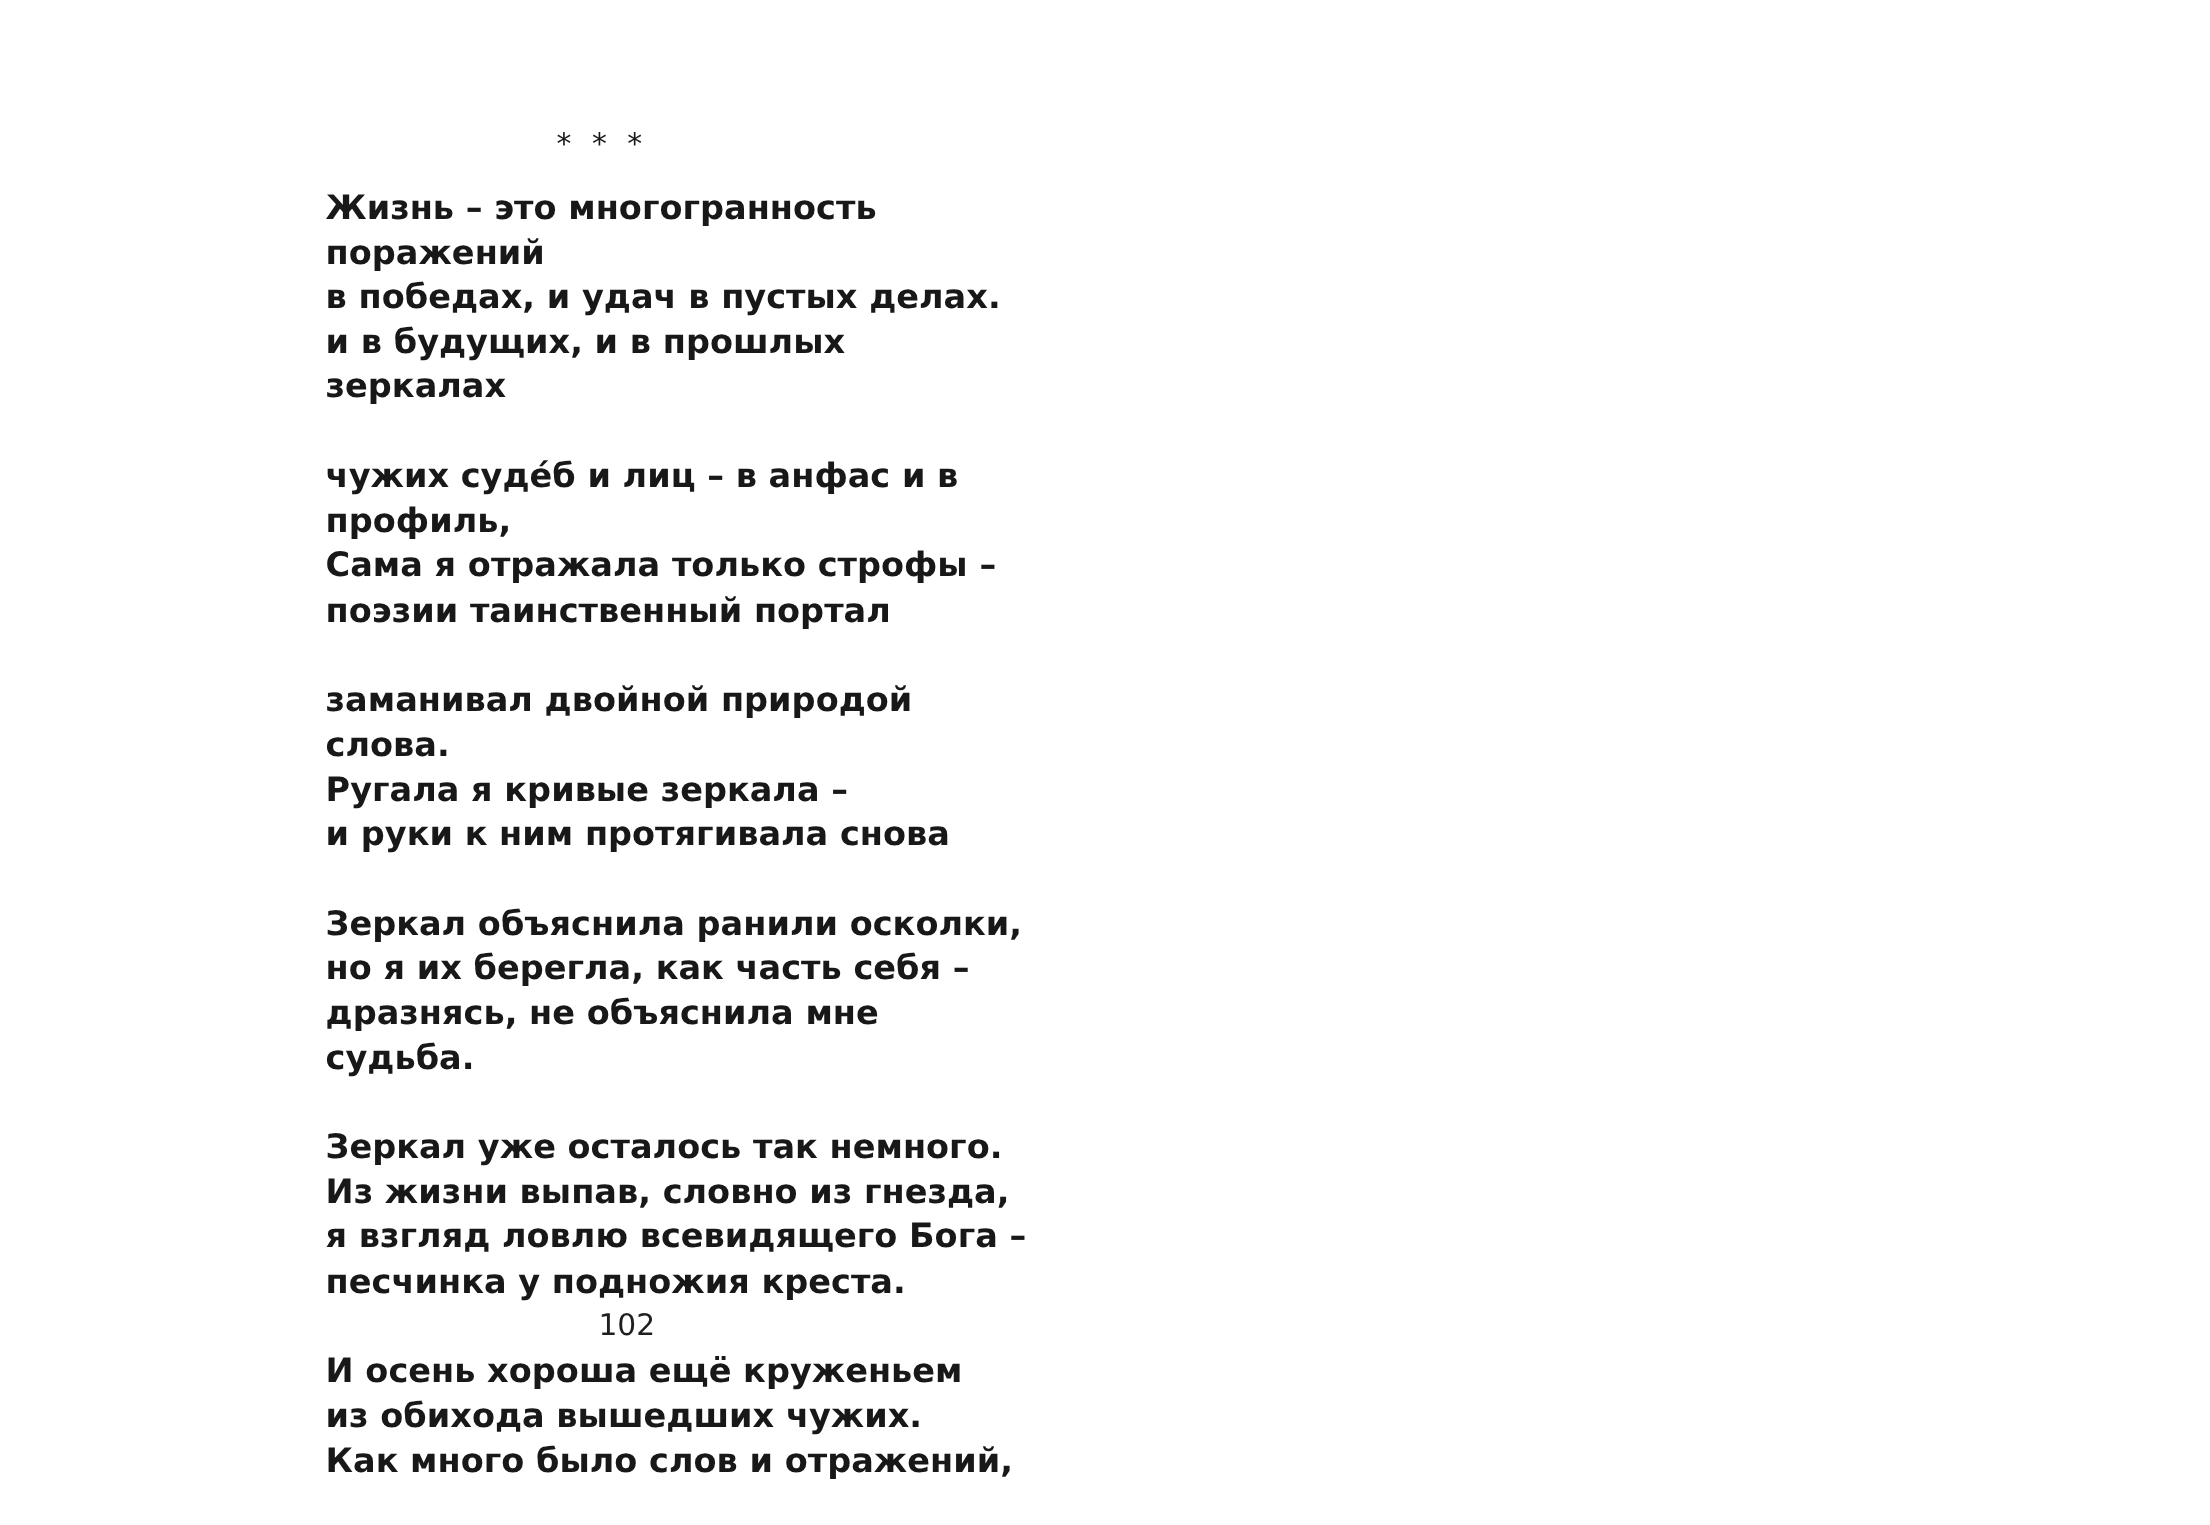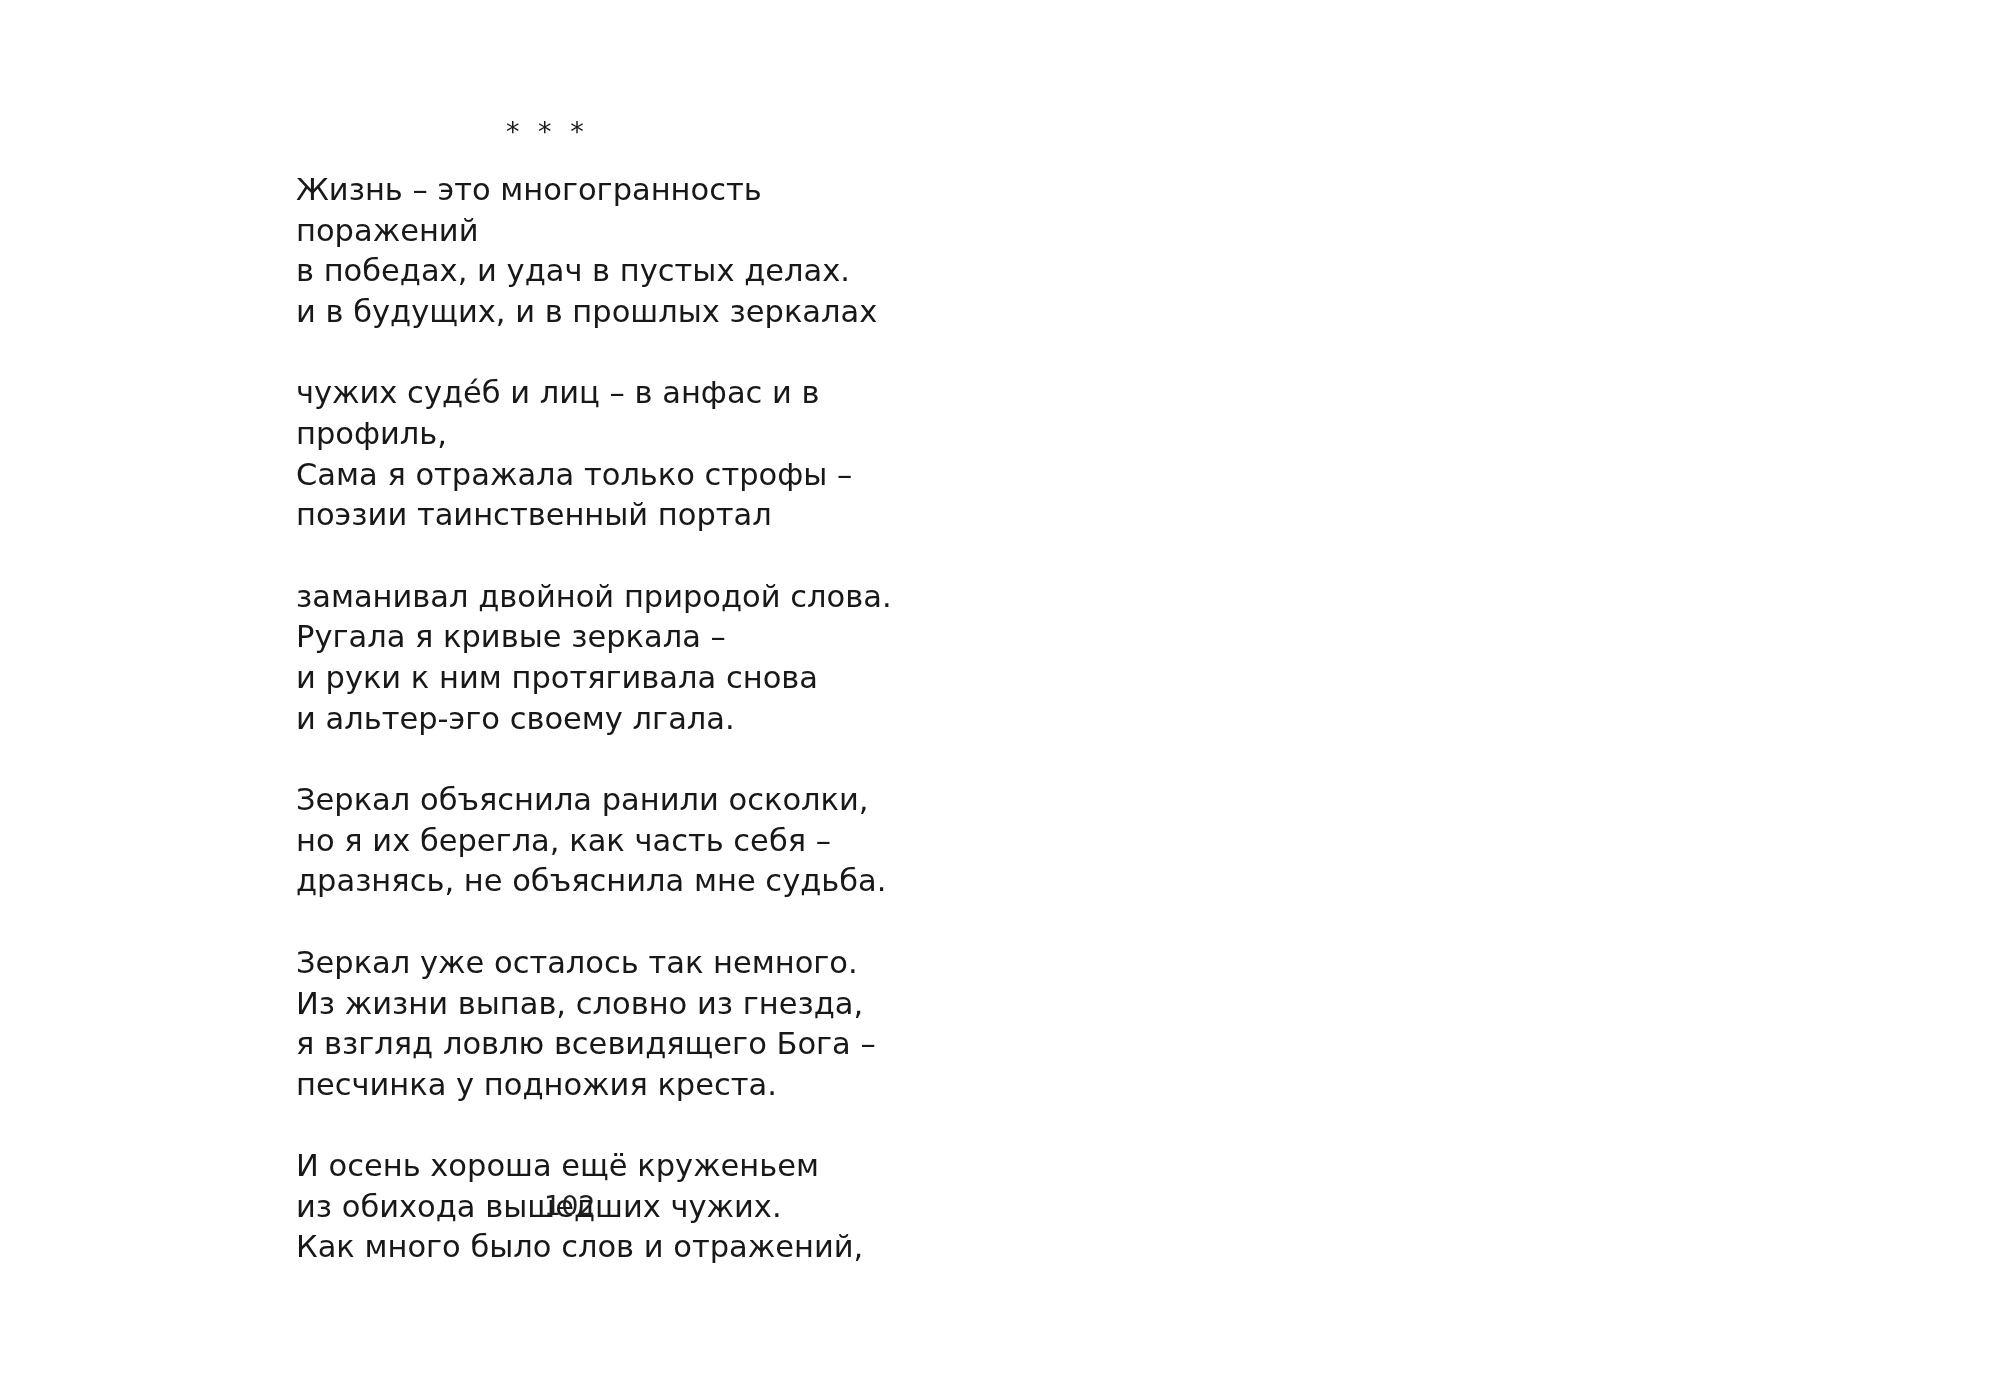--- a/index.html
+++ b/index.html
@@ -44,20 +44,21 @@
     margin: 0 0 25px 0;
     line-height: 1;
     font-family: "DejaVu Sans", "Liberation Sans", sans-serif;
   }
   .page-left .asterisks {
     padding-left: 210px;
   }
   .stanza {
     margin: 0 0 41px 0;
     padding: 0;
+    font-weight: bold;
   }
   .stanza:last-of-type {
     margin-bottom: 0;
   }
   .line {
     font-size: 30.5px;
     line-height: 40.6px;
     color: #181818;
     white-space: pre-wrap;
     letter-spacing: 0.0px;
@@ -90,21 +91,20 @@
           </div>
           <div class="stanza">
             <div class="line">чужих суде́б и лиц – в анфас и в профиль,</div>
             <div class="line">Сама я отражала только строфы –</div>
             <div class="line">поэзии таинственный портал</div>
           </div>
           <div class="stanza">
             <div class="line">заманивал двойной природой слова.</div>
             <div class="line">Ругала я кривые зеркала –</div>
             <div class="line">и руки к ним протягивала снова</div>
-            <div class="line">и альтер-эго своему лгала.</div>
           </div>
           <div class="stanza">
             <div class="line">Зеркал объяснила ранили осколки,</div>
             <div class="line">но я их берегла, как часть себя –</div>
             <div class="line">дразнясь, не объяснила мне судьба.</div>
           </div>
           <div class="stanza">
             <div class="line">Зеркал уже осталось так немного.</div>
             <div class="line">Из жизни выпав, словно из гнезда,</div>
             <div class="line">я взгляд ловлю всевидящего Бога –</div>

